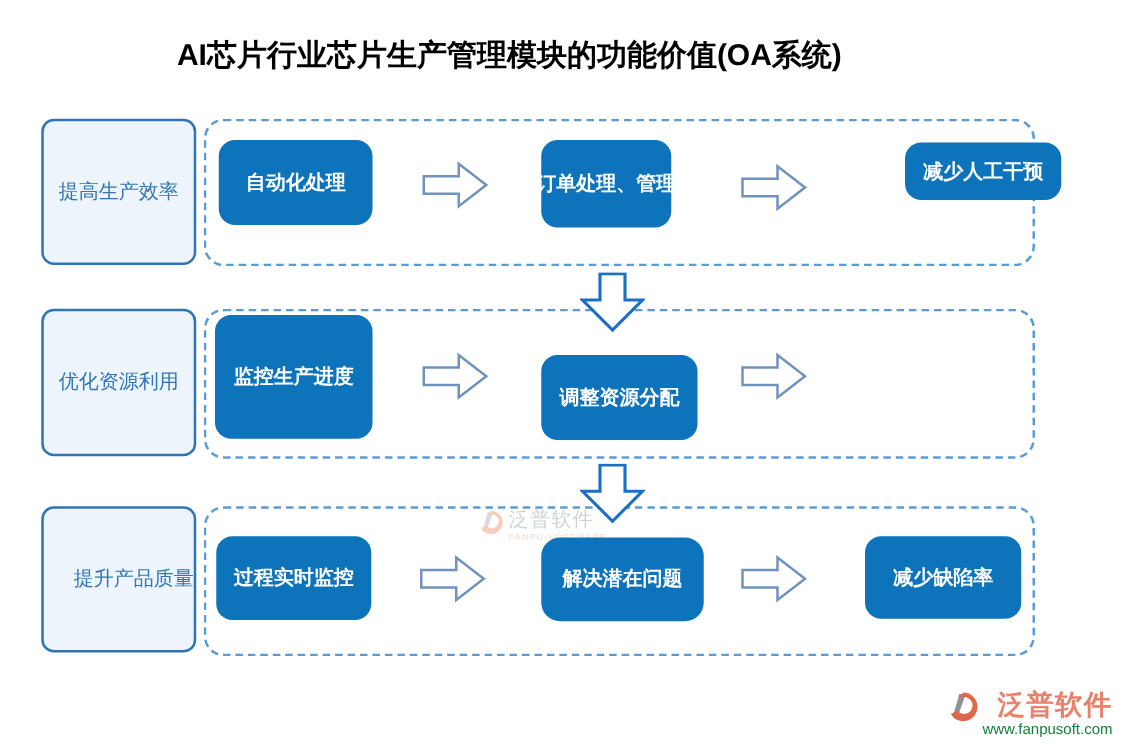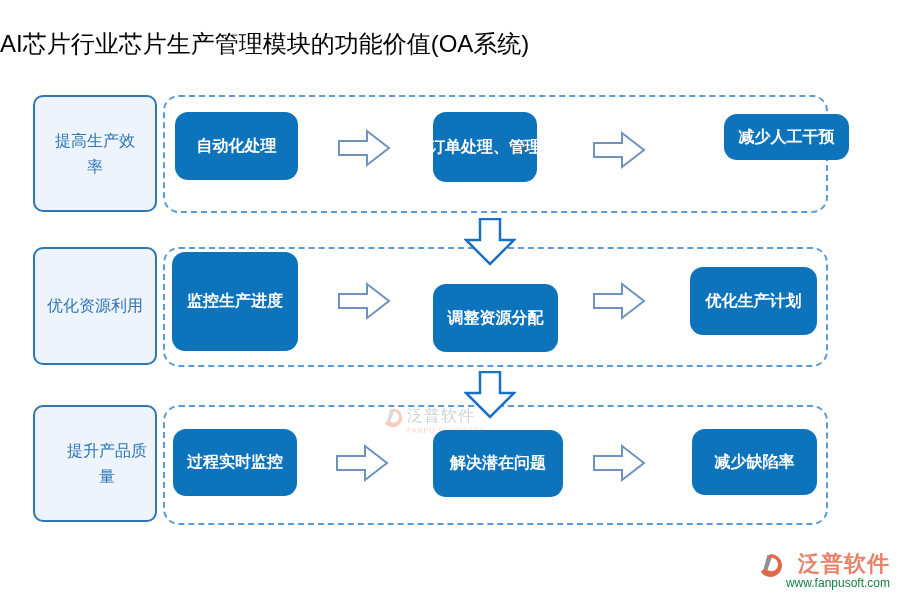--- a/index.html
+++ b/index.html
@@ -3,31 +3,31 @@
 <meta charset="utf-8">
 <style>
   * { margin:0; padding:0; box-sizing:border-box; }
   html,body { background:#ffffff; }
   .page {
     position:relative; width:900px; height:600px; background:#ffffff;
     font-family:"Liberation Sans","DejaVu Sans",sans-serif; overflow:hidden;
   }
   .title {
     position:absolute; top:28px; left:0; width:815px;
-    text-align:left; font-size:24px; font-weight:normal; color:#000000;
+    text-align:center; font-size:24px; font-weight:bold; color:#000000;
   }
   .dashed-box {
     position:absolute; left:163px; width:665px;
     border:2px dashed #5b9bd5; border-radius:16px; z-index:1;
   }
   .label-box {
     position:absolute; left:33px; width:124px;
     background:#eef4fb; border:2px solid #2e75b6; border-radius:10px;
     color:#2e75b6; font-size:16px; line-height:26px; text-align:center;
-    display:flex; flex-direction:column; align-items:center; justify-content:center;
+    display:flex; flex-direction:row; align-items:center; justify-content:center;
     z-index:2;
   }
   .step {
     position:absolute; background:#0d73bb; border-radius:13px;
     color:#ffffff; font-weight:bold; font-size:16px; white-space:nowrap;
     display:flex; align-items:center; justify-content:center; z-index:2;
   }
   .arrow-right { position:absolute; z-index:2; }
   .arrow-down  { position:absolute; z-index:3; }
   .watermark {
@@ -77,21 +77,20 @@
   </div>
   <div class="dashed-box" style="top:247px; height:120px;"></div>
   <div class="step" style="left:172px; top:252px; width:126px; height:99px;">监控生产进度</div>
   <svg class="arrow-right" style="left:337px; top:281px;" width="54" height="40" viewBox="0 0 54 40">
     <polygon points="2,13 30,13 30,3 52,20 30,37 30,27 2,27" fill="#ffffff" stroke="#7092be" stroke-width="2"></polygon>
   </svg>
   <div class="step" style="left:433px; top:284px; width:125px; height:68px;">调整资源分配</div>
   <svg class="arrow-right" style="left:592px; top:281px;" width="54" height="40" viewBox="0 0 54 40">
     <polygon points="2,13 30,13 30,3 52,20 30,37 30,27 2,27" fill="#ffffff" stroke="#7092be" stroke-width="2"></polygon>
   </svg>
-  <div class="step" style="left:690px; top:267px; width:127px; height:68px;">优化生产计划</div>
 
   <svg class="arrow-down" style="left:464px; top:371px;" width="52" height="48" viewBox="0 0 52 48">
     <polygon points="16,1 36,1 36,22 50,22 26,46 2,22 16,22" fill="#ffffff" stroke="#1b6fc4" stroke-width="2.5"></polygon>
   </svg>
 
   <div class="label-box" style="top:405px; height:117px;padding-left:24px;">
     <span>提升产品质</span>
     <span>量</span>
   </div>
   <div class="dashed-box" style="top:405px; height:120px;"></div>
@@ -104,21 +103,21 @@
     <div class="wm-text">
       <div class="wm-brand">泛普软件</div>
       <div class="wm-sub">FANPU SOFTWARE</div>
     </div>
   </div>
 
   <div class="step" style="left:173px; top:429px; width:124px; height:67px;">过程实时监控</div>
   <svg class="arrow-right" style="left:335px; top:443px;" width="54" height="40" viewBox="0 0 54 40">
     <polygon points="2,13 30,13 30,3 52,20 30,37 30,27 2,27" fill="#ffffff" stroke="#7092be" stroke-width="2"></polygon>
   </svg>
-  <div class="step" style="left:433px; top:430px; width:130px; height:67px;">解决潜在问题</div>
+  <div class="step" style="left:433px; top:430px; width:130px; height:67px;border-radius:15px;">解决潜在问题</div>
   <svg class="arrow-right" style="left:592px; top:443px;" width="54" height="40" viewBox="0 0 54 40">
     <polygon points="2,13 30,13 30,3 52,20 30,37 30,27 2,27" fill="#ffffff" stroke="#7092be" stroke-width="2"></polygon>
   </svg>
   <div class="step" style="left:692px; top:429px; width:125px; height:66px;">减少缺陷率</div>
 
   <div class="footer-logo">
     <svg width="27" height="27" viewBox="0 0 26 26">
       <path d="M11 3 L16 3 L9 23 L6 21 Z" fill="#8d9197"></path>
       <path d="M14 2 a11 11 0 1 1 -9.5 16.5 l5 -2.7 a6.5 6.5 0 1 0 1 -8.8 z" fill="#e0684a"></path>
     </svg>

